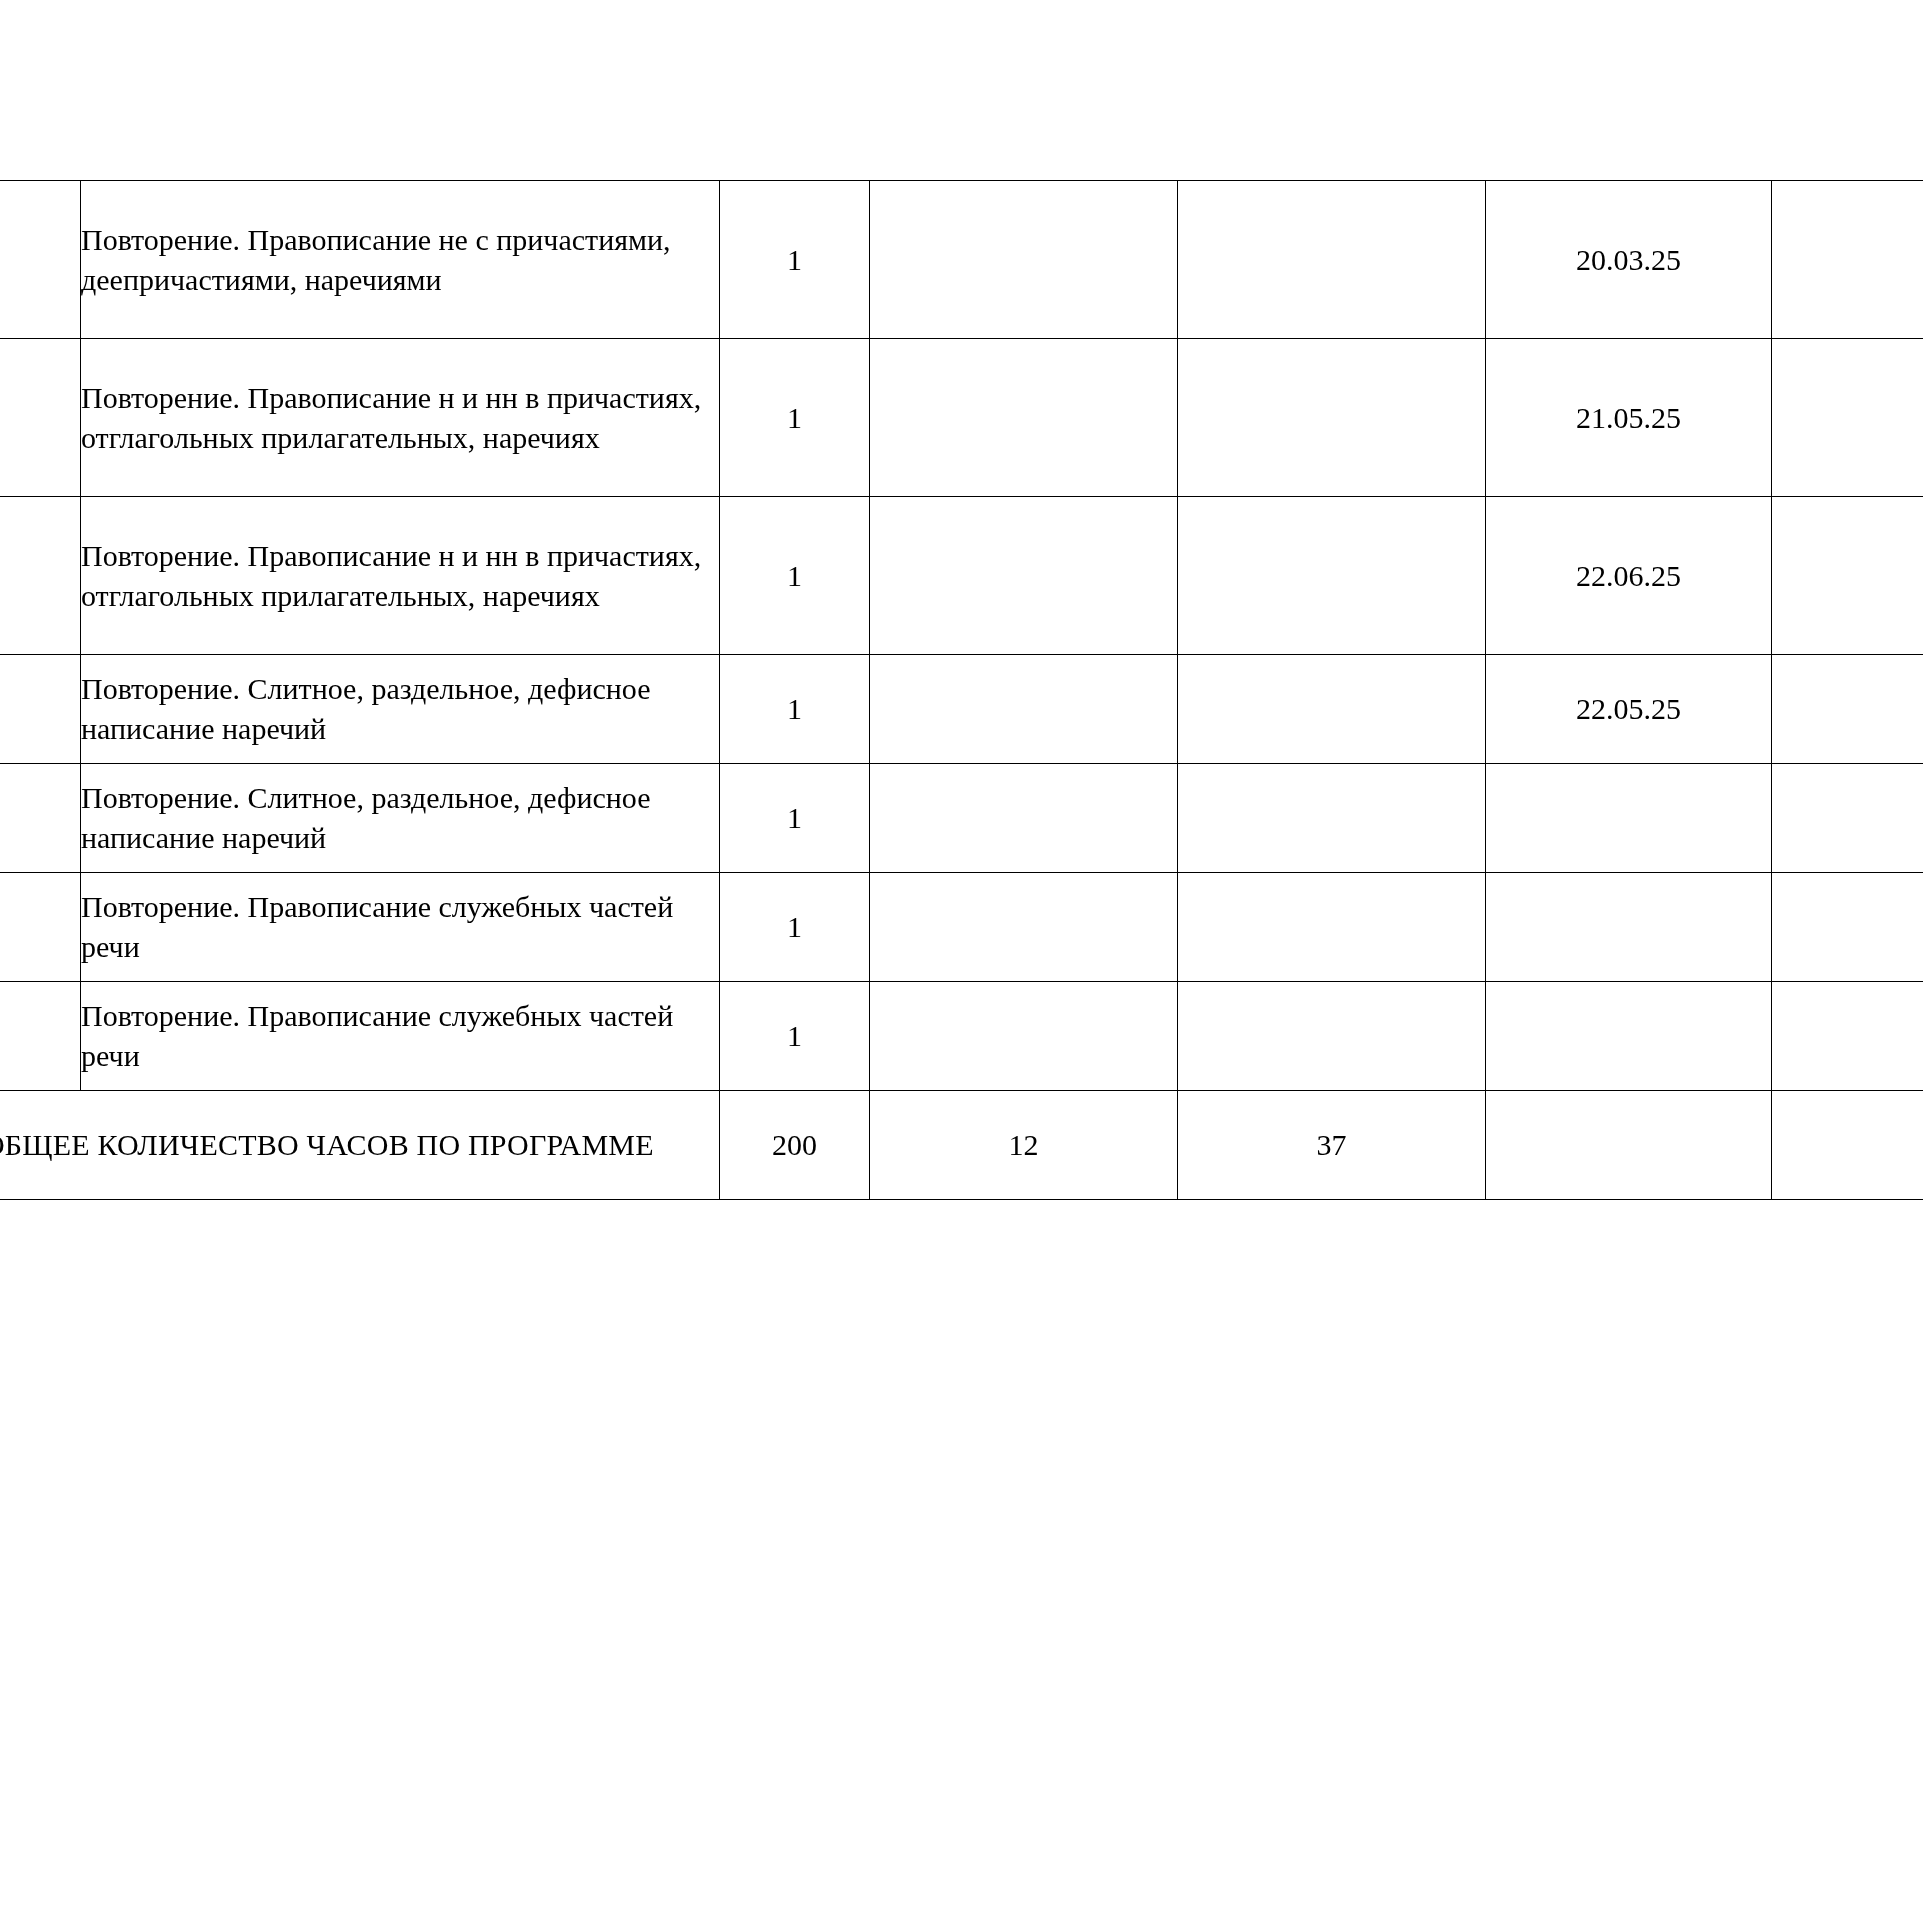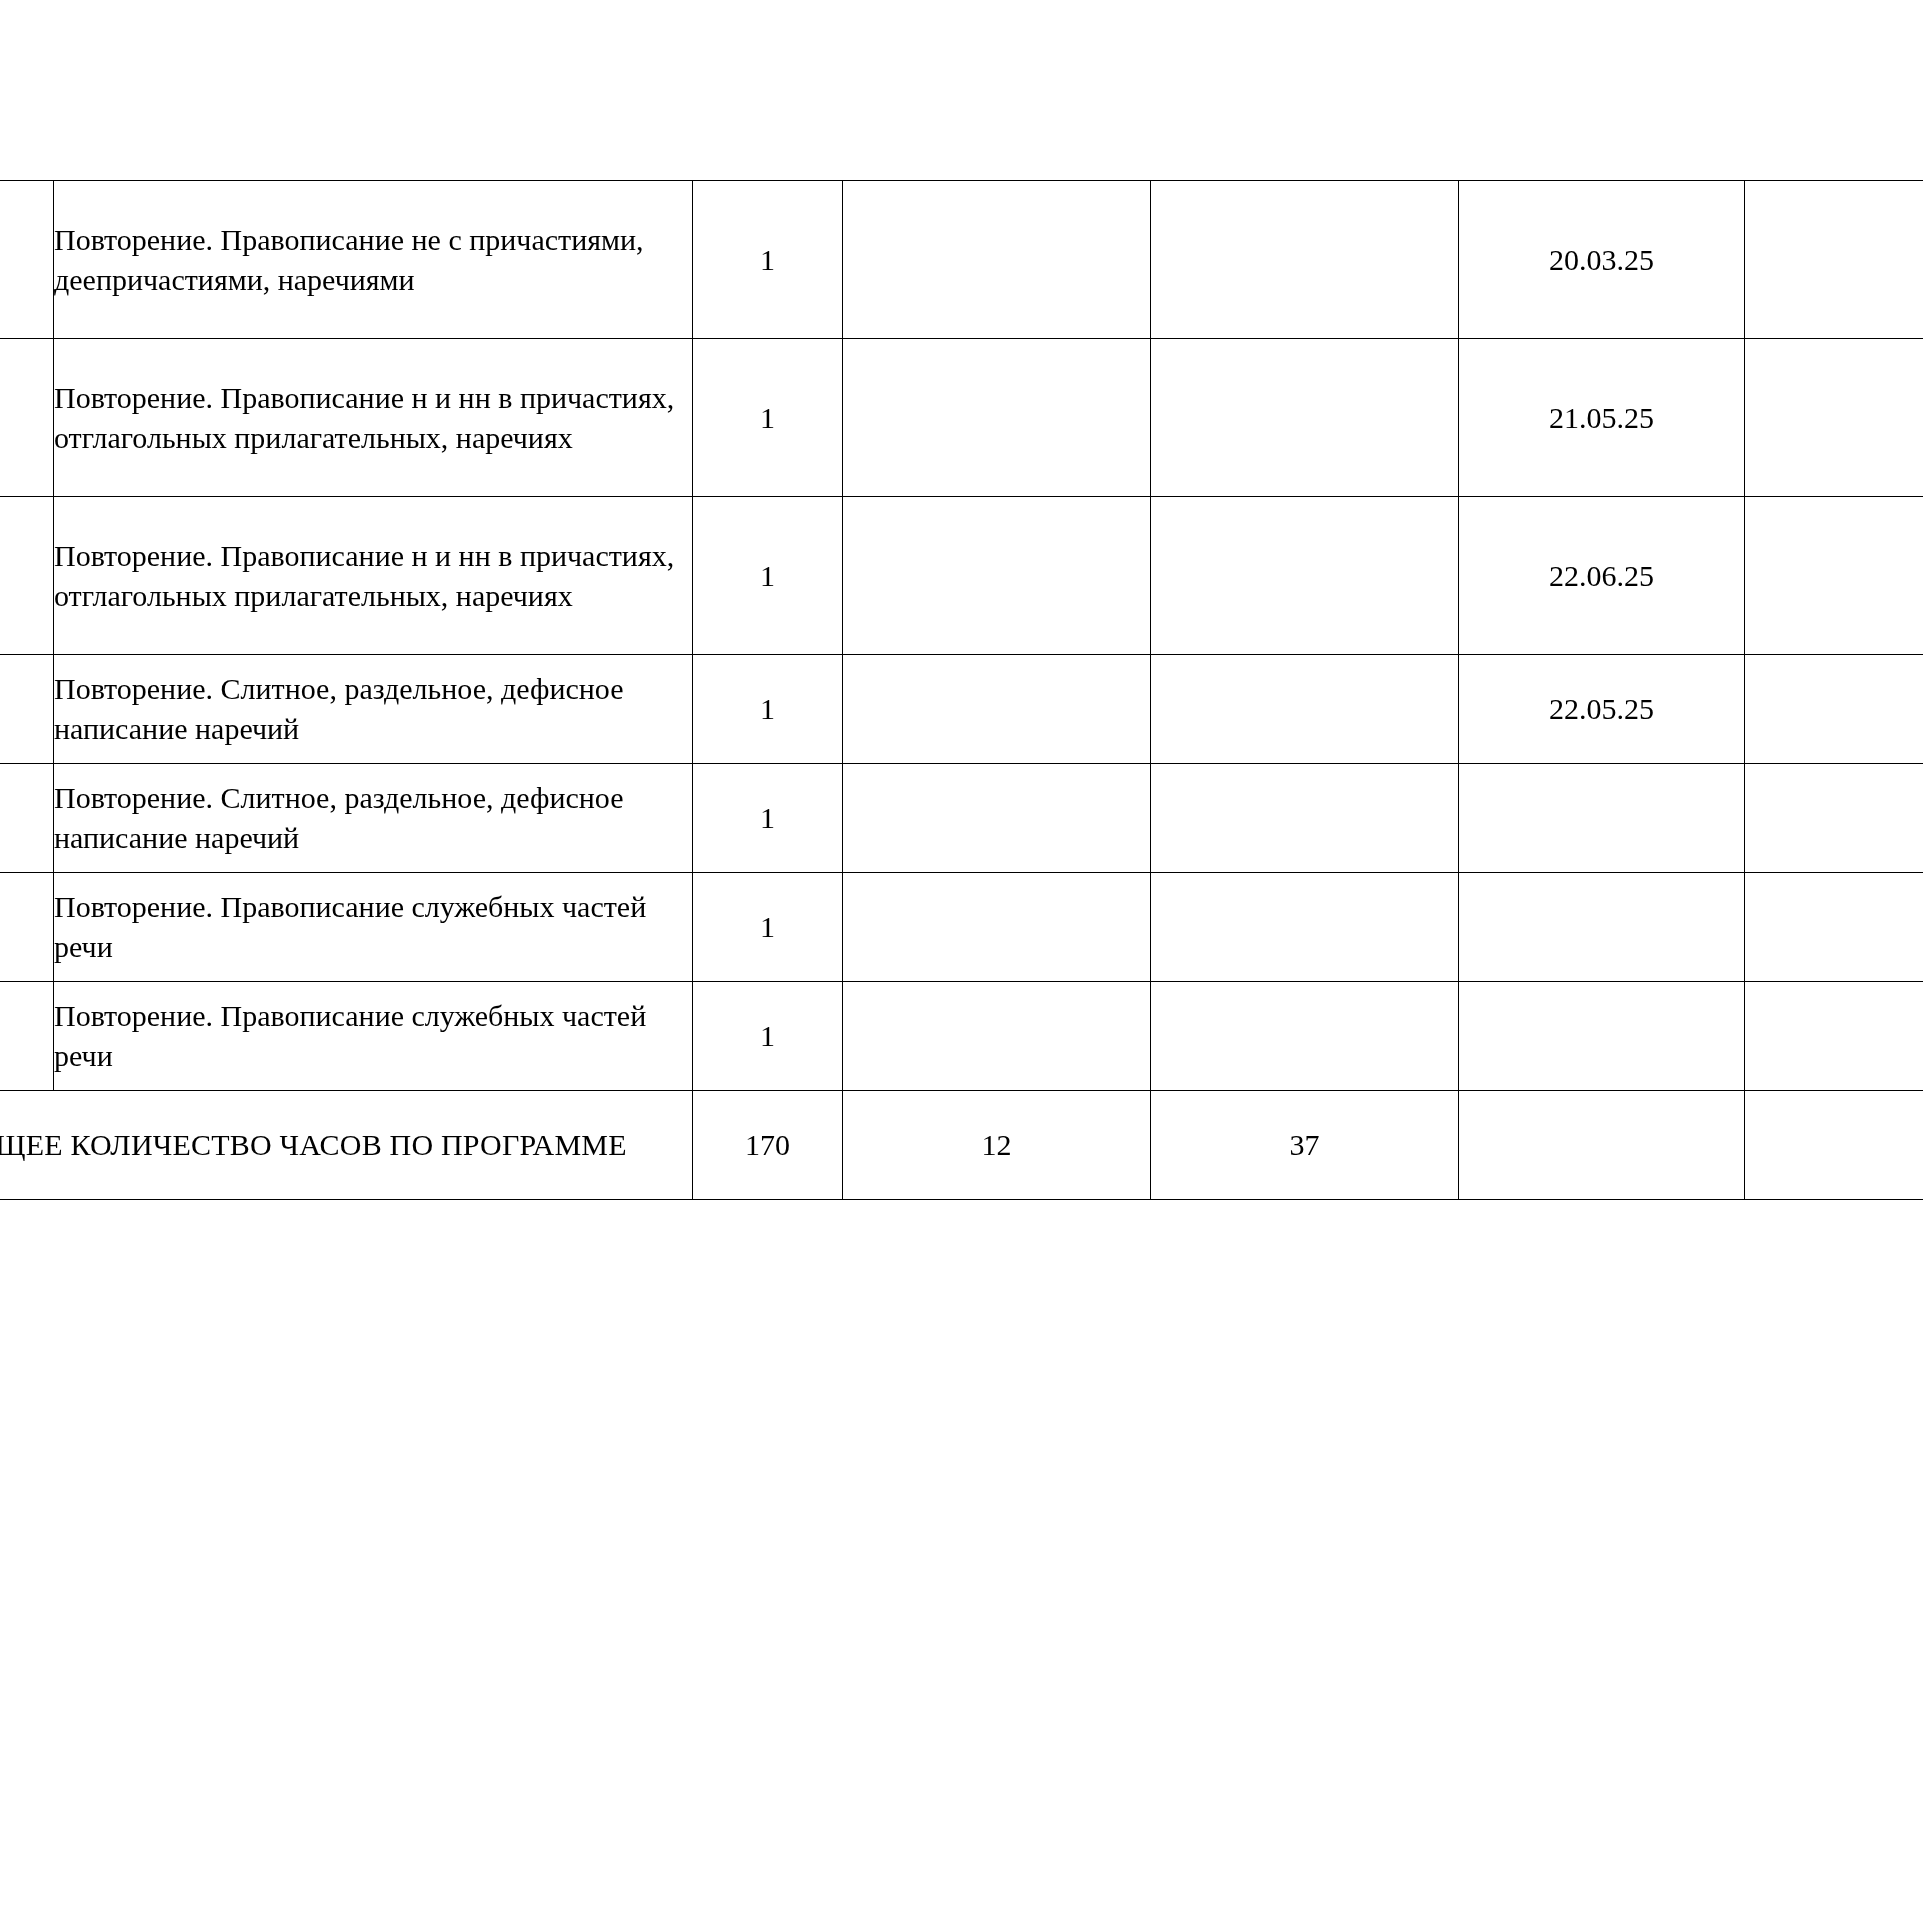--- a/index.html
+++ b/index.html
@@ -11,20 +11,21 @@
     width: 1924px;
     height: 1924px;
     font-family: "Liberation Serif", "DejaVu Serif", serif;
     color: #000000;
     overflow: hidden;
   }
   .page {
     position: relative;
     width: 1645px;
     height: 1924px;
+    margin-left: 27px;
   }
   table.schedule {
     position: absolute;
     left: -45px;
     top: 180px;
     width: 1789px;
     border-collapse: collapse;
     table-layout: fixed;
   }
   table.schedule td {
@@ -145,21 +146,21 @@
         <td class="topic">Повторение. Правописание служебных частей речи</td>
         <td class="center">1</td>
         <td class="empty"></td>
         <td class="empty"></td>
         <td class="center"></td>
         <td class="empty"></td>
       </tr>
 
       <tr class="row-total">
         <td class="total-label" colspan="2">ОБЩЕЕ КОЛИЧЕСТВО ЧАСОВ ПО ПРОГРАММЕ</td>
-        <td class="center">170</td>
+        <td class="center">200</td>
         <td class="center">12</td>
         <td class="center">37</td>
         <td class="empty"></td>
         <td class="empty"></td>
       </tr>
 
     </tbody>
   </table>
 </div>
 

